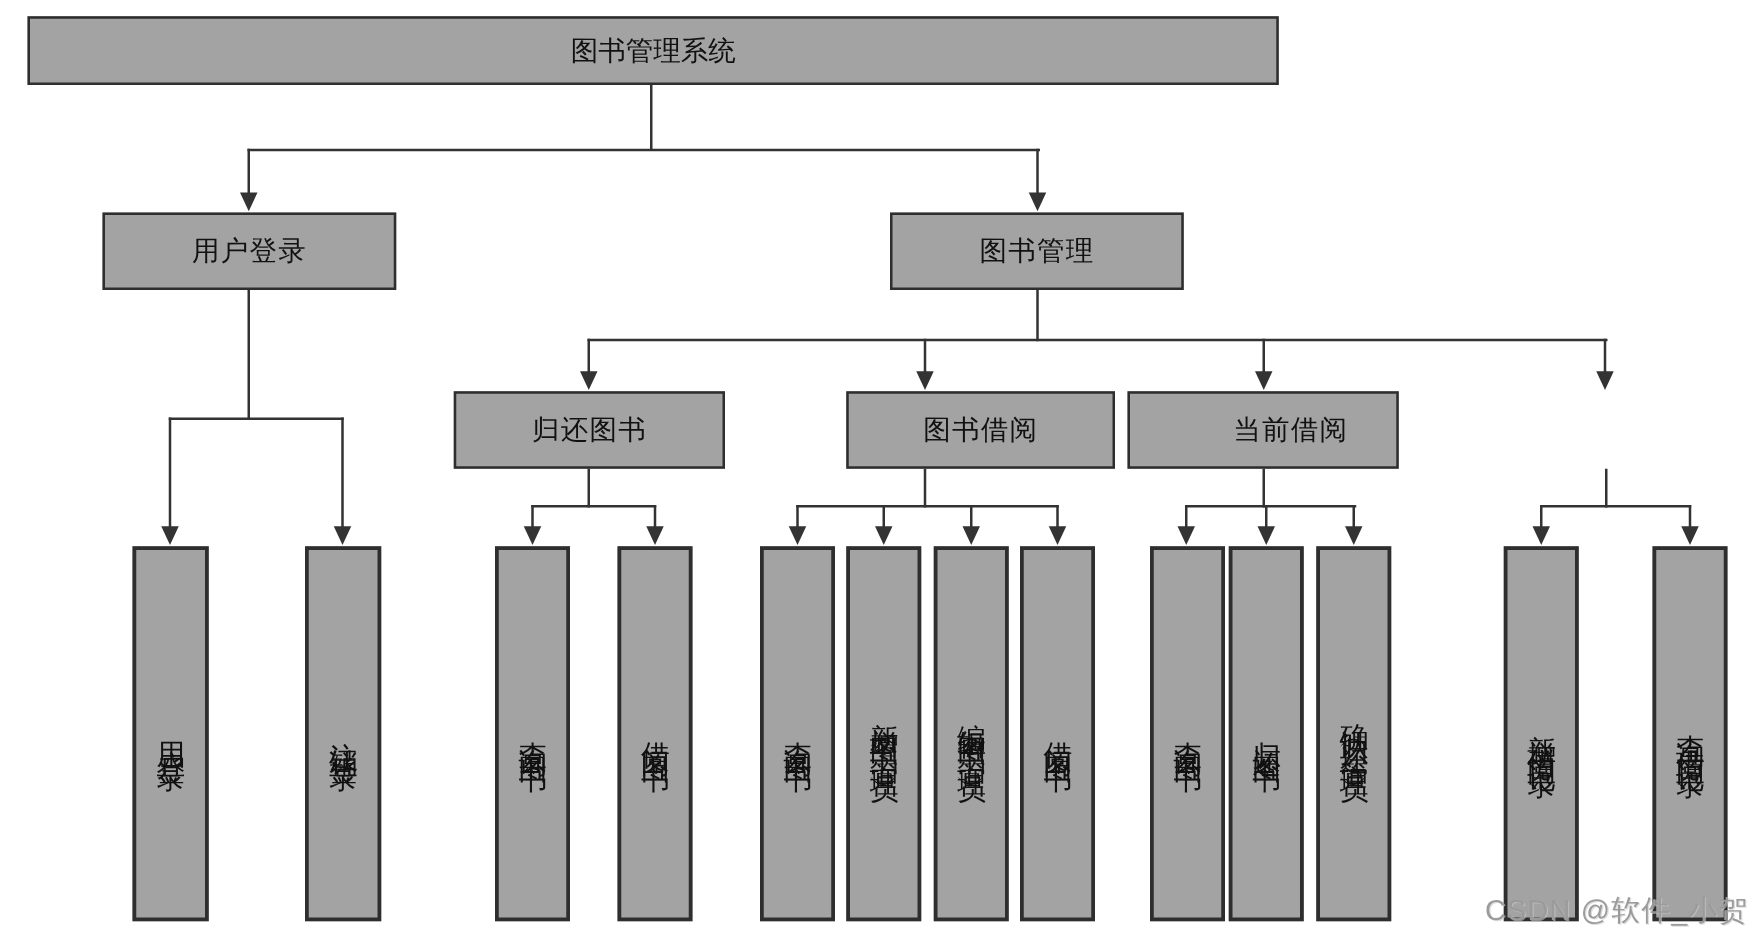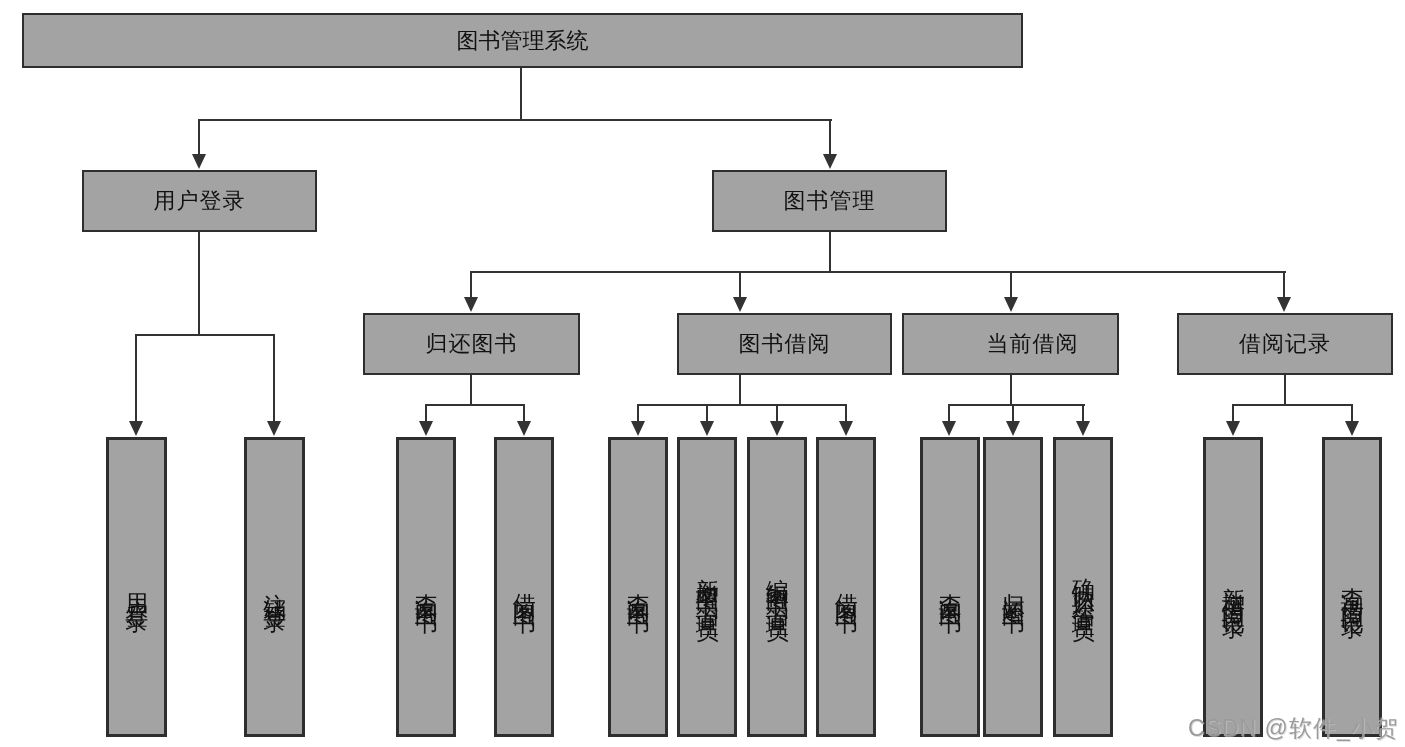--- a/index.html
+++ b/index.html
@@ -88,23 +88,20 @@
 
   <div class="box hbox" style="left:363px;top:313px;width:217px;height:62px;">
     <span>归还图书</span>
   </div>
   <div class="box hbox" style="left:633px;top:313px;width:215px;height:62px;margin-left:44px;">
     <span>图书借阅</span>
   </div>
   <div class="box hbox" style="left:902px;top:313px;width:217px;height:62px;padding-left:44px;">
     <span>当前借阅</span>
   </div>
-  <div class="box hbox" style="left:1177px;top:313px;width:216px;height:62px;">
-    <span>借阅记录</span>
-  </div>
 
   <div>
     <div class="line" style="left:470px;top:375px;width:2px;height:31px;"></div>
     <div class="line" style="left:425px;top:404px;width:100px;height:2px;"></div>
     <div class="line" style="left:425px;top:404px;width:2px;height:19px;"></div>
     <div class="arrowhead" style="left:419px;top:421px;"></div>
     <div class="line" style="left:523px;top:404px;width:2px;height:19px;"></div>
     <div class="arrowhead" style="left:517px;top:421px;"></div>
   </div>
 

